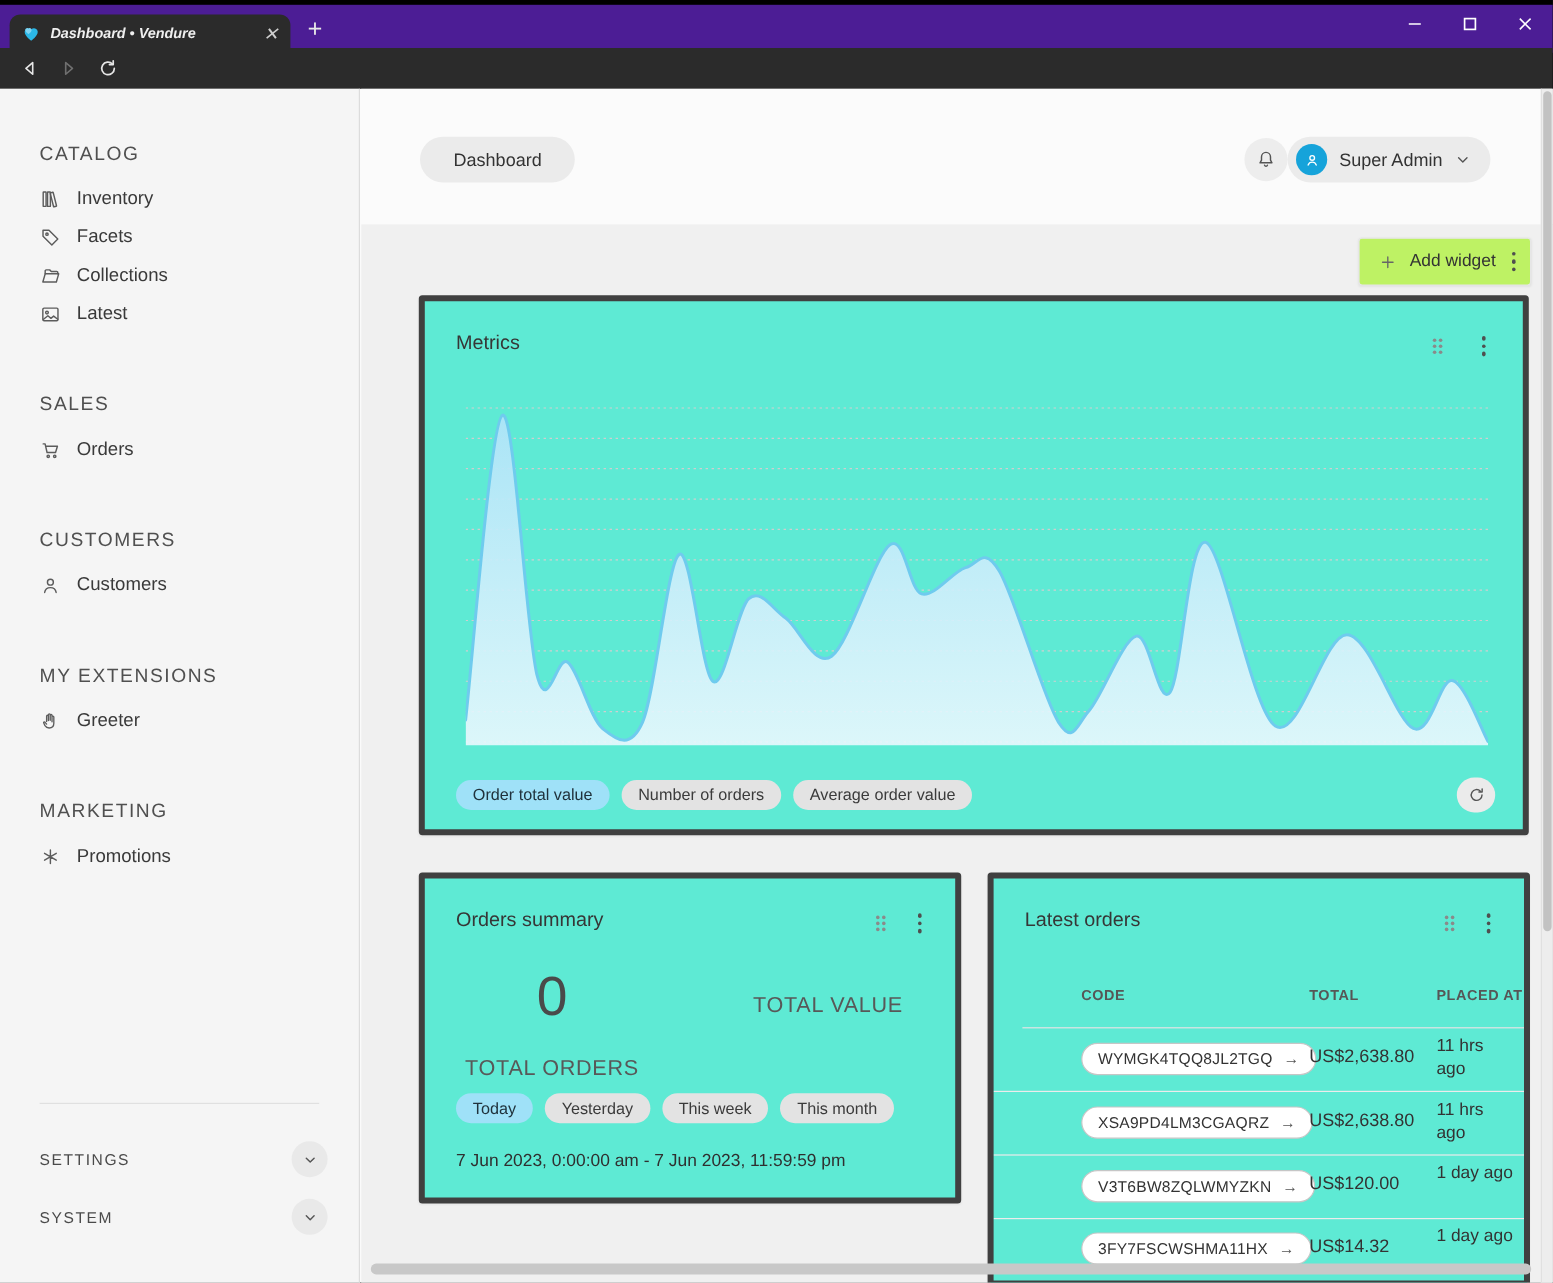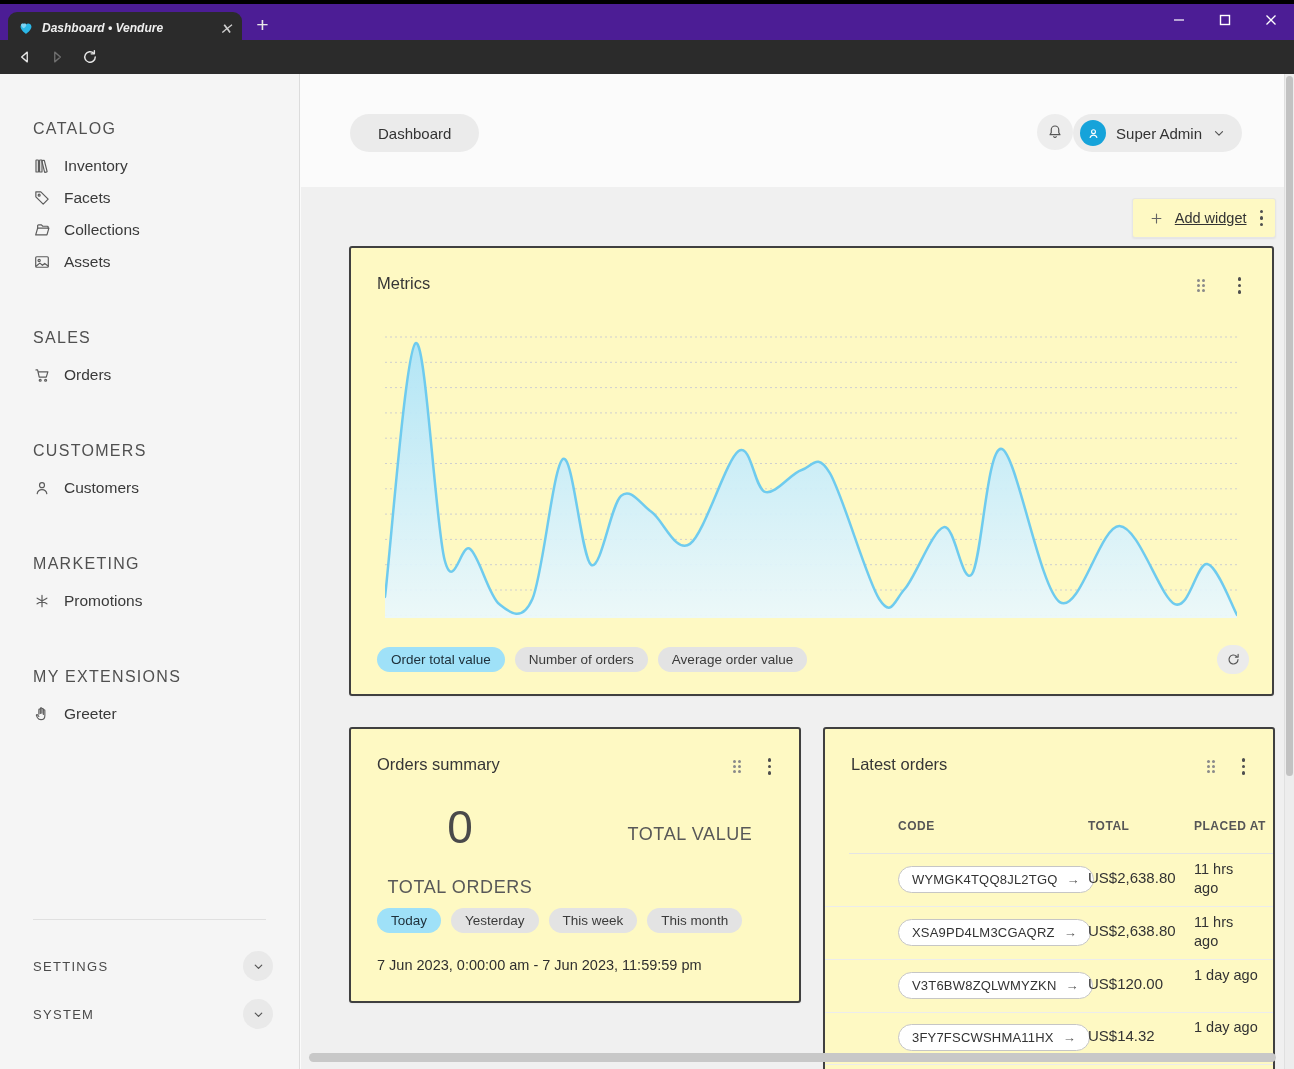--- a/index.html
+++ b/index.html
@@ -37,38 +37,38 @@
   .nav-item{display:flex;align-items:center;gap:13px;height:32px;padding-left:33px;font-size:15.5px;color:#3a3a3a;cursor:default;}
   .nav-item .ic{width:18px;height:18px;color:#5c5c5c;flex:none;display:flex;}
   .side-divider{position:absolute;left:33px;right:33px;top:845px;height:1px;background:#e0e0e0;}
   .side-foot{position:absolute;left:33px;right:26px;height:36px;display:flex;align-items:center;justify-content:space-between;}
   .side-foot .lbl{font-size:13px;letter-spacing:1.3px;color:#4a4a4a;}
   .chev-pill{width:30px;height:30px;border-radius:50%;background:#e9e9e9;display:flex;align-items:center;justify-content:center;color:#555;}
 
   .main{position:absolute;left:301px;top:0;right:0;bottom:0;}
   .main-header{position:absolute;left:0;top:0;right:0;height:113px;background:#fbfbfb;}
   .crumb{position:absolute;left:49px;top:40px;height:38px;padding:0 28px;border-radius:19px;background:#ebebeb;display:flex;align-items:center;font-size:15px;color:#333;}
-  .hdr-right{position:absolute;right:52px;top:40px;display:flex;gap:0;}
+  .hdr-right{position:absolute;right:52px;top:40px;display:flex;align-items:center;gap:0;}
   .bell-btn{width:36px;height:36px;border-radius:50%;background:#ededed;display:flex;align-items:center;justify-content:center;color:#555;}
   .user-pill{height:38px;border-radius:19px;background:#ebebeb;display:flex;align-items:center;gap:10px;padding:0 16px 0 7px;}
   .user-avatar{width:26px;height:26px;border-radius:50%;background:#16a3da;display:flex;align-items:center;justify-content:center;color:#fff;}
   .user-name{font-size:15px;color:#333;}
   .user-pill .chev{color:#555;display:flex;}
 
   .content{position:absolute;left:0;top:113px;right:0;bottom:0;background:#f0f0f0;overflow:hidden;}
 
   
-  .card{position:absolute;background:#fef9c3;border:2px solid #404040;border-radius:3px;box-shadow:0 1px 2px rgba(0,0,0,.04);box-sizing:border-box;}
+  .card{position:absolute;background:#5eead4;border:5px solid #404040;border-radius:3px;box-shadow:0 1px 2px rgba(0,0,0,.04);box-sizing:border-box;}
   .card-title{position:absolute;left:26px;top:26px;font-size:16.5px;color:#363636;}
   .drag-dots{position:absolute;top:31px;display:grid;grid-template-columns:repeat(2,3px);grid-auto-rows:3px;gap:2px;}
   .drag-dots i{background:#8a8a8a;border-radius:50%;}
   .kebab{position:absolute;top:29px;display:flex;flex-direction:column;gap:3px;align-items:center;}
   .kebab i{width:3.5px;height:3.5px;border-radius:50%;background:#4f4f4f;}
 
-  .addwidget{position:absolute;right:18px;top:11px;height:40px;background:#fef9c3;border:1px solid #e6e6e6;border-radius:3px;box-shadow:0 1px 2px rgba(0,0,0,.06);display:flex;align-items:center;gap:11px;padding:0 12px 0 16px;box-sizing:border-box;font-size:14.5px;color:#333;text-decoration:underline;}
+  .addwidget{position:absolute;right:18px;top:11px;height:40px;background:#bef264;border:1px solid #e6e6e6;border-radius:3px;box-shadow:0 1px 2px rgba(0,0,0,.06);display:flex;align-items:center;gap:11px;padding:0 12px 0 16px;box-sizing:border-box;font-size:14.5px;color:#333;}
   .addwidget .plus{color:#666;display:flex;}
   .addwidget .kb{display:flex;flex-direction:column;gap:3px;margin-left:2px;}
   .addwidget .kb i{width:3.5px;height:3.5px;border-radius:50%;background:#4f4f4f;}
 
   #metricsCard{left:48px;top:59px;width:925px;height:450px;}
   .chartbox{position:absolute;left:34px;top:84px;width:852px;height:290px;}
   .pillrow{position:absolute;left:26px;display:flex;gap:10px;}
   .pill{height:25px;display:inline-flex;align-items:center;padding:0 14px;border-radius:13px;background:#e3e3e3;font-size:13.5px;color:#3b3b3b;white-space:nowrap;}
   .pill.active{background:#9fe1f8;color:#20323c;}
   #metricsCard .pillrow{top:399px;}
@@ -209,21 +209,21 @@
           <span>Collections</span>
         </div>
         <div class="nav-item">
           <span class="ic">
               <svg class="icn" width="18" height="18" viewBox="0 0 24 24" fill="none" stroke="currentColor" stroke-width="1.6" stroke-linecap="round" stroke-linejoin="round">
                 <rect x="3.6" y="5" width="16.8" height="14" rx="1.4"></rect>
                 <circle cx="8.2" cy="10" r="1.5"></circle>
                 <path d="M4.4 17.4l4.8-3.9 3.4 2.9 3-2.5 4.6 3.5"></path>
               </svg>
             </span>
-          <span>Assets</span>
+          <span>Latest</span>
         </div>
       </div>
 
       <div class="navsec">
         <div class="navsec-title">SALES</div>
         <div class="nav-item">
           <span class="ic">
               <svg class="icn" width="18" height="18" viewBox="0 0 24 24" fill="none" stroke="currentColor" stroke-width="1.6" stroke-linecap="round" stroke-linejoin="round">
                 <circle cx="9.6" cy="19" r="1.3"></circle>
                 <circle cx="16.8" cy="19" r="1.3"></circle>
@@ -241,40 +241,40 @@
               <svg class="icn" width="18" height="18" viewBox="0 0 24 24" fill="none" stroke="currentColor" stroke-width="1.6" stroke-linecap="round" stroke-linejoin="round">
                 <circle cx="12" cy="8.2" r="3.3"></circle>
                 <path d="M5.6 19.6a6.5 6.5 0 0 1 12.8 0"></path>
               </svg>
             </span>
           <span>Customers</span>
         </div>
       </div>
 
       <div class="navsec">
+        <div class="navsec-title">MY EXTENSIONS</div>
+        <div class="nav-item">
+          <span class="ic">
+              <svg class="icn" width="18" height="18" viewBox="0 0 24 24" fill="none" stroke="currentColor" stroke-width="1.5" stroke-linecap="round" stroke-linejoin="round">
+                <path d="M7.8 12.2V6.4a1 1 0 0 1 2 0v4.9M9.8 11V4.9a1 1 0 0 1 2 0V11M11.8 11V5.6a1 1 0 0 1 2 0v5.7M13.8 12.6V7.3a1 1 0 0 1 2 0v6.9c0 3.2-2.1 5.3-5.2 5.3-2.3 0-3.5-.8-4.6-2.6L4.6 14c-.5-.8.6-1.7 1.3-1l1.9 2.2"></path>
+              </svg>
+            </span>
+          <span>Greeter</span>
+        </div>
+      </div>
+
+      <div class="navsec">
         <div class="navsec-title">MARKETING</div>
         <div class="nav-item">
           <span class="ic">
               <svg class="icn" width="18" height="18" viewBox="0 0 24 24" fill="none" stroke="currentColor" stroke-width="1.6" stroke-linecap="round">
                 <path d="M12 4.5v15M5.5 8.2l13 7.6M18.5 8.2l-13 7.6"></path>
               </svg>
             </span>
           <span>Promotions</span>
-        </div>
-      </div>
-
-      <div class="navsec">
-        <div class="navsec-title">MY EXTENSIONS</div>
-        <div class="nav-item">
-          <span class="ic">
-              <svg class="icn" width="18" height="18" viewBox="0 0 24 24" fill="none" stroke="currentColor" stroke-width="1.5" stroke-linecap="round" stroke-linejoin="round">
-                <path d="M7.8 12.2V6.4a1 1 0 0 1 2 0v4.9M9.8 11V4.9a1 1 0 0 1 2 0V11M11.8 11V5.6a1 1 0 0 1 2 0v5.7M13.8 12.6V7.3a1 1 0 0 1 2 0v6.9c0 3.2-2.1 5.3-5.2 5.3-2.3 0-3.5-.8-4.6-2.6L4.6 14c-.5-.8.6-1.7 1.3-1l1.9 2.2"></path>
-              </svg>
-            </span>
-          <span>Greeter</span>
         </div>
       </div>
 
       <div class="side-divider"></div>
       <div class="side-foot" style="top:874px;">
         <span class="lbl">SETTINGS</span>
         <span class="chev-pill">
             <svg class="icn" width="13" height="13" viewBox="0 0 24 24" fill="none" stroke="currentColor" stroke-width="2.2" stroke-linecap="round" stroke-linejoin="round">
               <path d="M6 9.5l6 6 6-6"></path>
             </svg>

